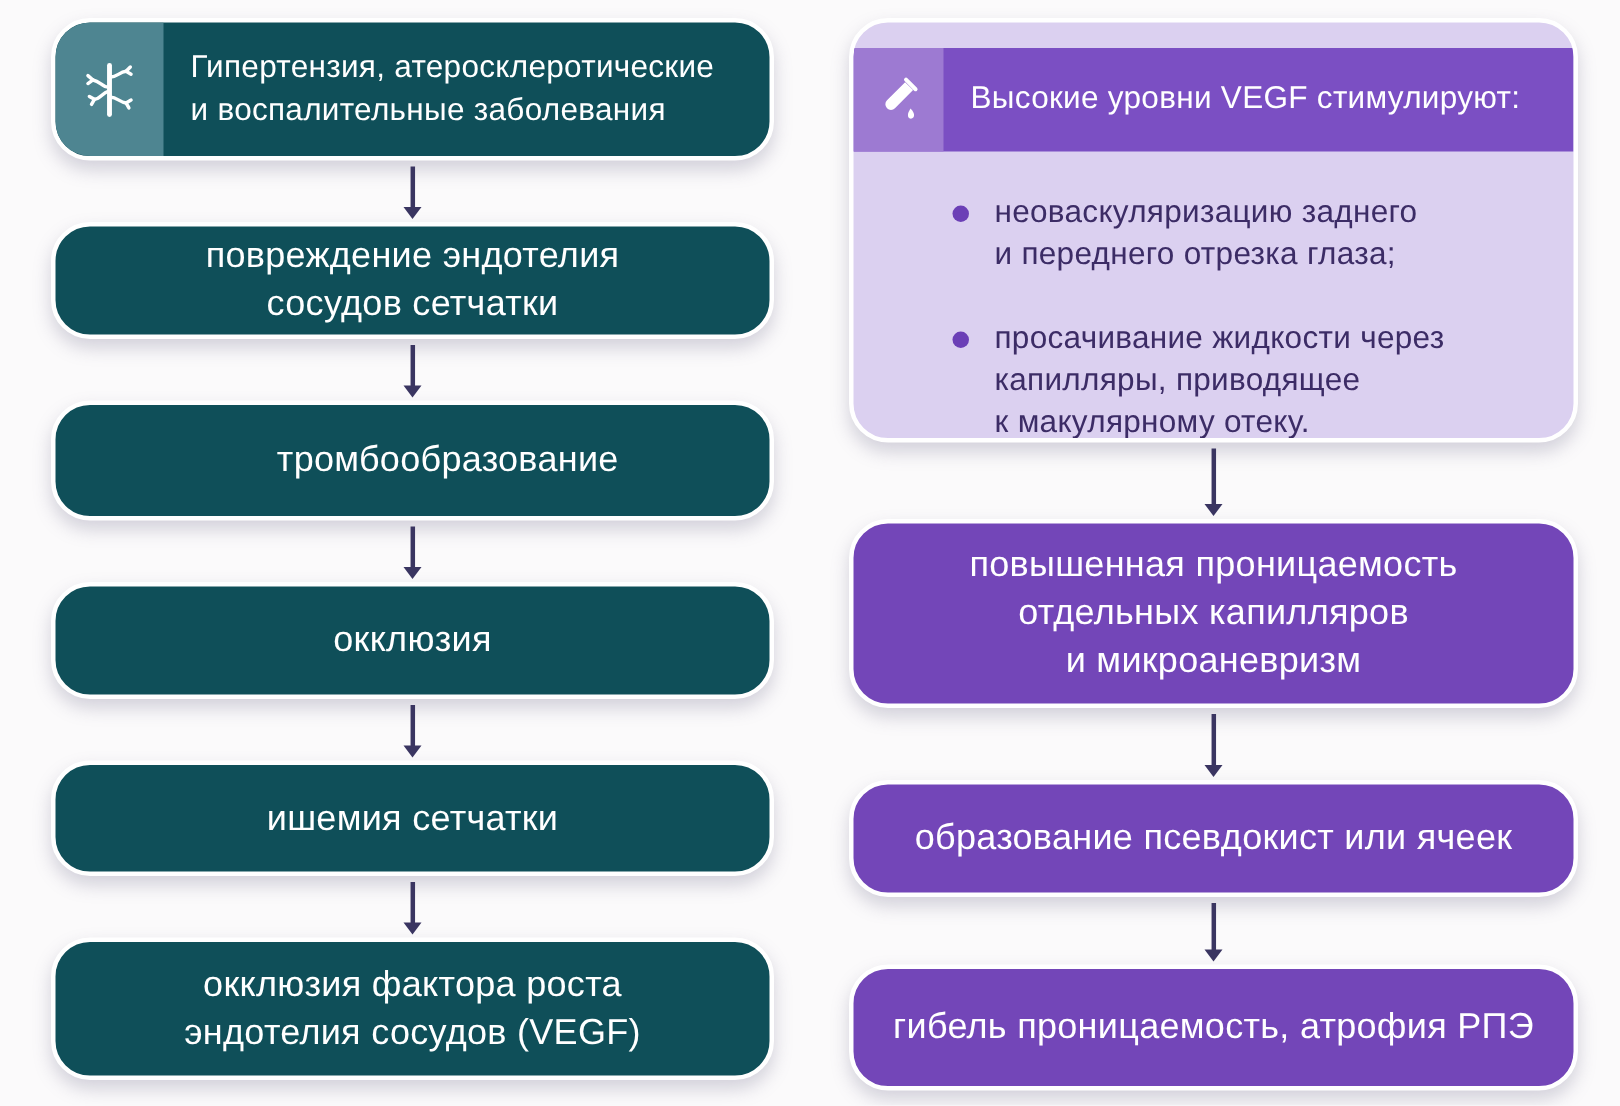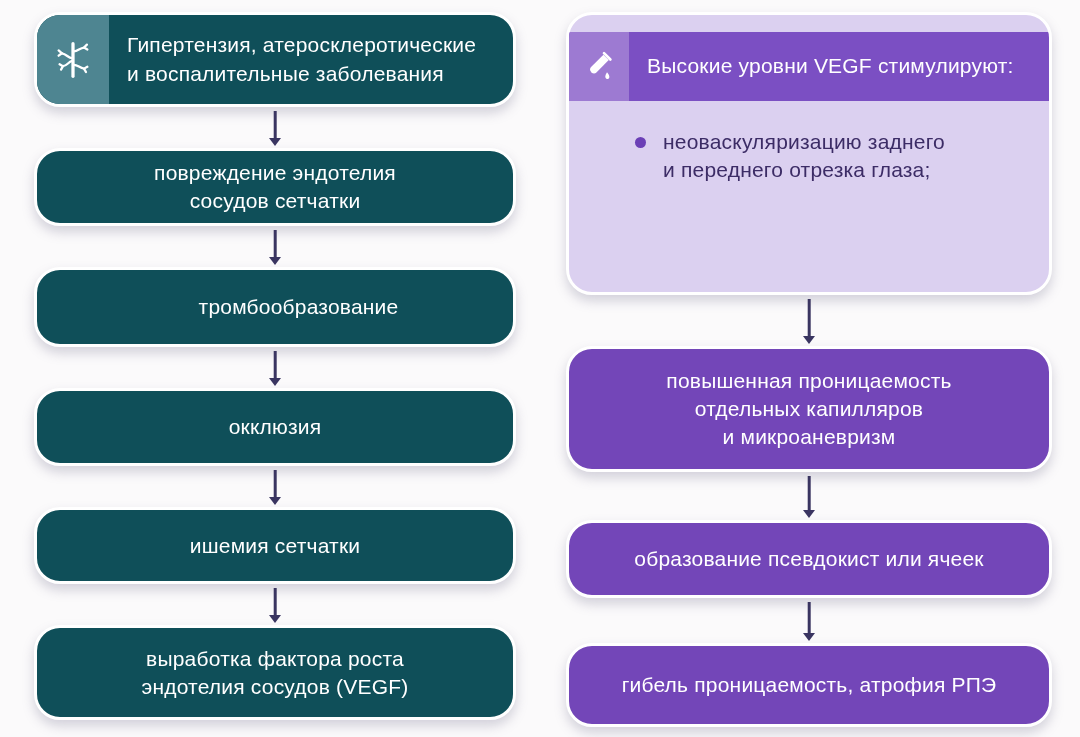--- a/index.html
+++ b/index.html
@@ -34,21 +34,21 @@
     flex:none;
     overflow:hidden;
   }
   .box.teal{background:var(--teal-dark);}
   .box.purple{background:var(--purple-box);}
 
   .step{
     display:flex;align-items:center;justify-content:center;
     text-align:center;
     color:var(--text-light);
-    font-size:21px;line-height:1.32;
+    font-size:24px;line-height:1.32;
     white-space:pre-line;
     letter-spacing:.2px;
   }
 
   .header-box{display:flex;align-items:stretch;}
   .icon-area{
     flex:none;display:flex;align-items:center;justify-content:center;
   }
   .icon-area.teal-bg{width:72px;background:var(--teal-icon-bg);}
   .icon-area.purple-bg{width:60px;background:var(--purple-icon-bg);}
@@ -131,21 +131,21 @@
     <div class="arrow gl"></div>
     <div class="box teal step h80">тромбообразование</div>
 
     <div class="arrow gl"></div>
     <div class="box teal step h78">окклюзия</div>
 
     <div class="arrow gl"></div>
     <div class="box teal step h77">ишемия сетчатки</div>
 
     <div class="arrow gl"></div>
-    <div class="box teal step h95">выработка фактора роста
+    <div class="box teal step h95">окклюзия фактора роста
 эндотелия сосудов (VEGF)</div>
 
   </div>
 
   <div class="col col-right">
 
     <div class="card">
       <div class="card-header">
         <div class="icon-area purple-bg">
           <svg class="icon-svg" width="40" height="40" viewBox="0 0 48 48" aria-hidden="true">
@@ -157,20 +157,26 @@
           </svg>
         </div>
         <div class="header-text">Высокие уровни VEGF стимулируют:</div>
       </div>
       <div class="card-body">
         <div class="bullet">
           <span class="dot"></span>
           <span class="bullet-text">неоваскуляризацию заднего
 и переднего отрезка глаза;</span>
         </div>
+        <div class="bullet">
+          <span class="dot"></span>
+          <span class="bullet-text">просачивание жидкости через
+капилляры, приводящее
+к макулярному отеку.</span>
+        </div>
       </div>
     </div>
 
     <div class="arrow gr1"></div>
     <div class="box purple step h126">повышенная проницаемость
 отдельных капилляров
 и микроаневризм</div>
 
     <div class="arrow gr2"></div>
     <div class="box purple step h78">образование псевдокист или ячеек</div>

